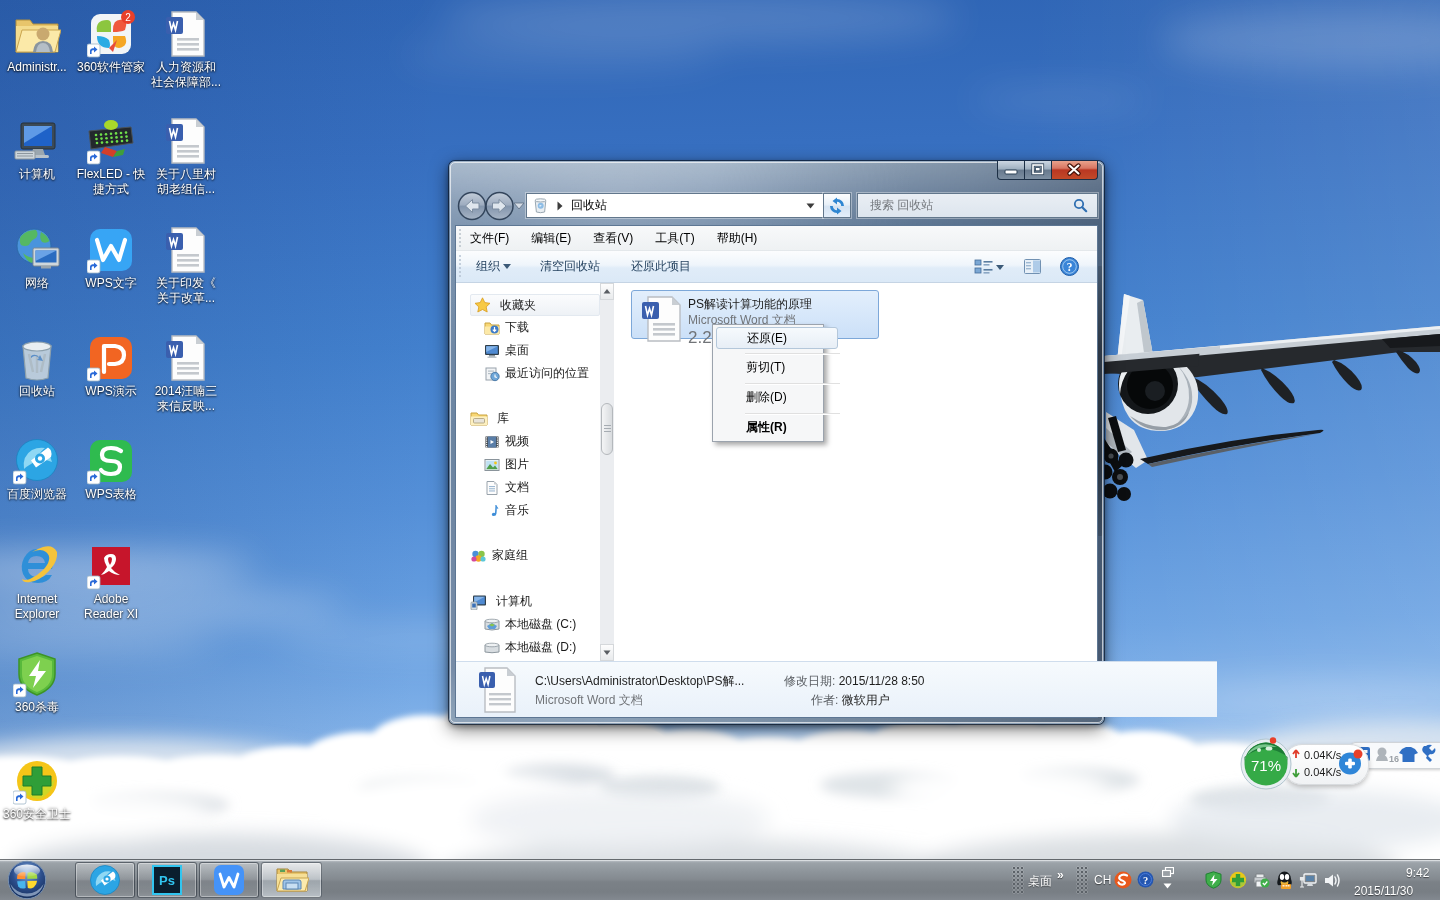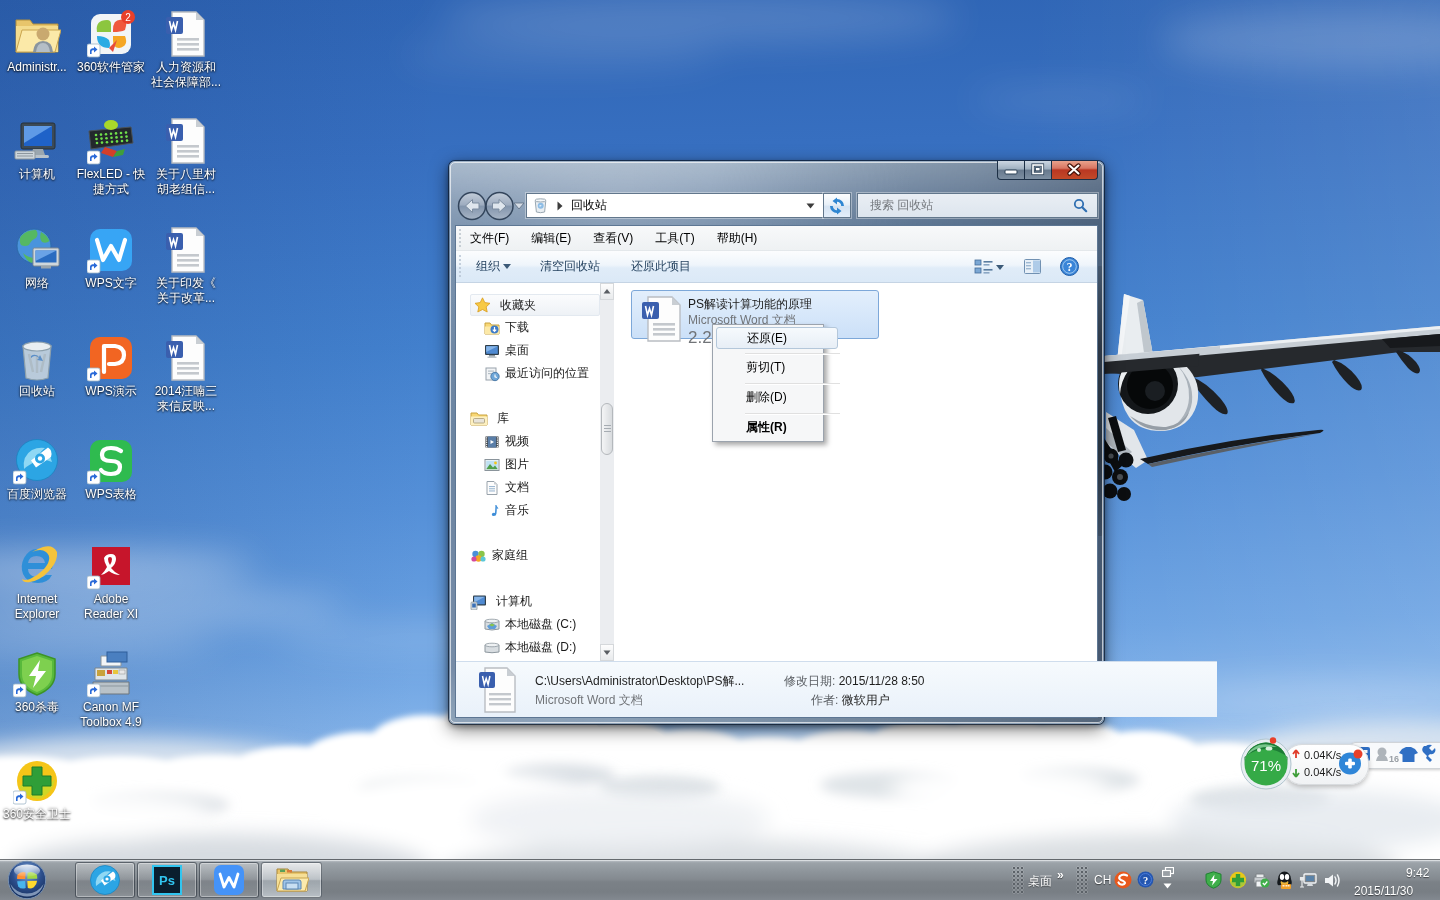--- a/index.html
+++ b/index.html
@@ -413,35 +413,20 @@
     <div class="dlabel">WPS表格</div>
   </div>
   <div class="dico" style="left:75px;top:542px">
     <svg width="48" height="48" viewBox="0 0 48 48">
       <rect x="5" y="5" width="38" height="38" fill="#c6152b"></rect>
       <path d="M24,12 Q29,12 29,17 Q29,22 24,26 Q28,31 33,33 Q27,33 22,29 Q18,32 14,33 Q18,29 20,25 Q17,20 17,16 Q19,12 24,12 Z M23,15 Q21,15 21,17 Q21,20 23,23 Q25,20 25,17 Q25,15 23,15 Z" fill="#fff"></path>
       <use href="#shortcut" x="0" y="34"></use>
     </svg>
     <div class="dlabel">Adobe<br>Reader XI</div>
   </div>
-  <div class="dico" style="left:75px;top:650px">
-    <svg width="48" height="48" viewBox="0 0 48 48">
-      <path d="M14,6 L34,6 L34,16 L14,16 Z" fill="#f2f5f7" stroke="#8a949b" stroke-width="1"></path>
-      <rect x="20" y="2" width="20" height="10" fill="#4a7fc0" stroke="#2f5e9a" stroke-width="1"></rect>
-      <path d="M8,18 L40,18 L40,30 L8,30 Z" fill="#dfe5e9" stroke="#7d878e" stroke-width="1"></path>
-      <rect x="10" y="20" width="8" height="6" fill="#c8a23c"></rect>
-      <rect x="20" y="20" width="5" height="4" fill="#d44a3a"></rect>
-        <rect x="26" y="20" width="5" height="4" fill="#e8c63c"></rect>
-        <rect x="32" y="20" width="6" height="4" fill="#e8e8e8" stroke="#999" stroke-width=".6"></rect>
-      <path d="M6,32 L42,32 L42,44 L6,44 Z" fill="#b9c2c8" stroke="#6d777e" stroke-width="1"></path>
-      <path d="M6,36 L42,36" stroke="#8d979e" stroke-width="1"></path>
-      <use href="#shortcut" x="0" y="34"></use>
-    </svg>
-    <div class="dlabel">Canon MF<br>Toolbox 4.9</div>
-  </div>
 
   <div class="dico" style="left:150px;top:10px">
       <svg width="48" height="48" viewBox="0 0 48 48">
         <use href="#worddoc"></use>
       </svg>
     <div class="dlabel">人力资源和<br>社会保障部...</div>
     </div>
   <div class="dico" style="left:150px;top:226px">
       <svg width="48" height="48" viewBox="0 0 48 48">
         <use href="#worddoc"></use>

